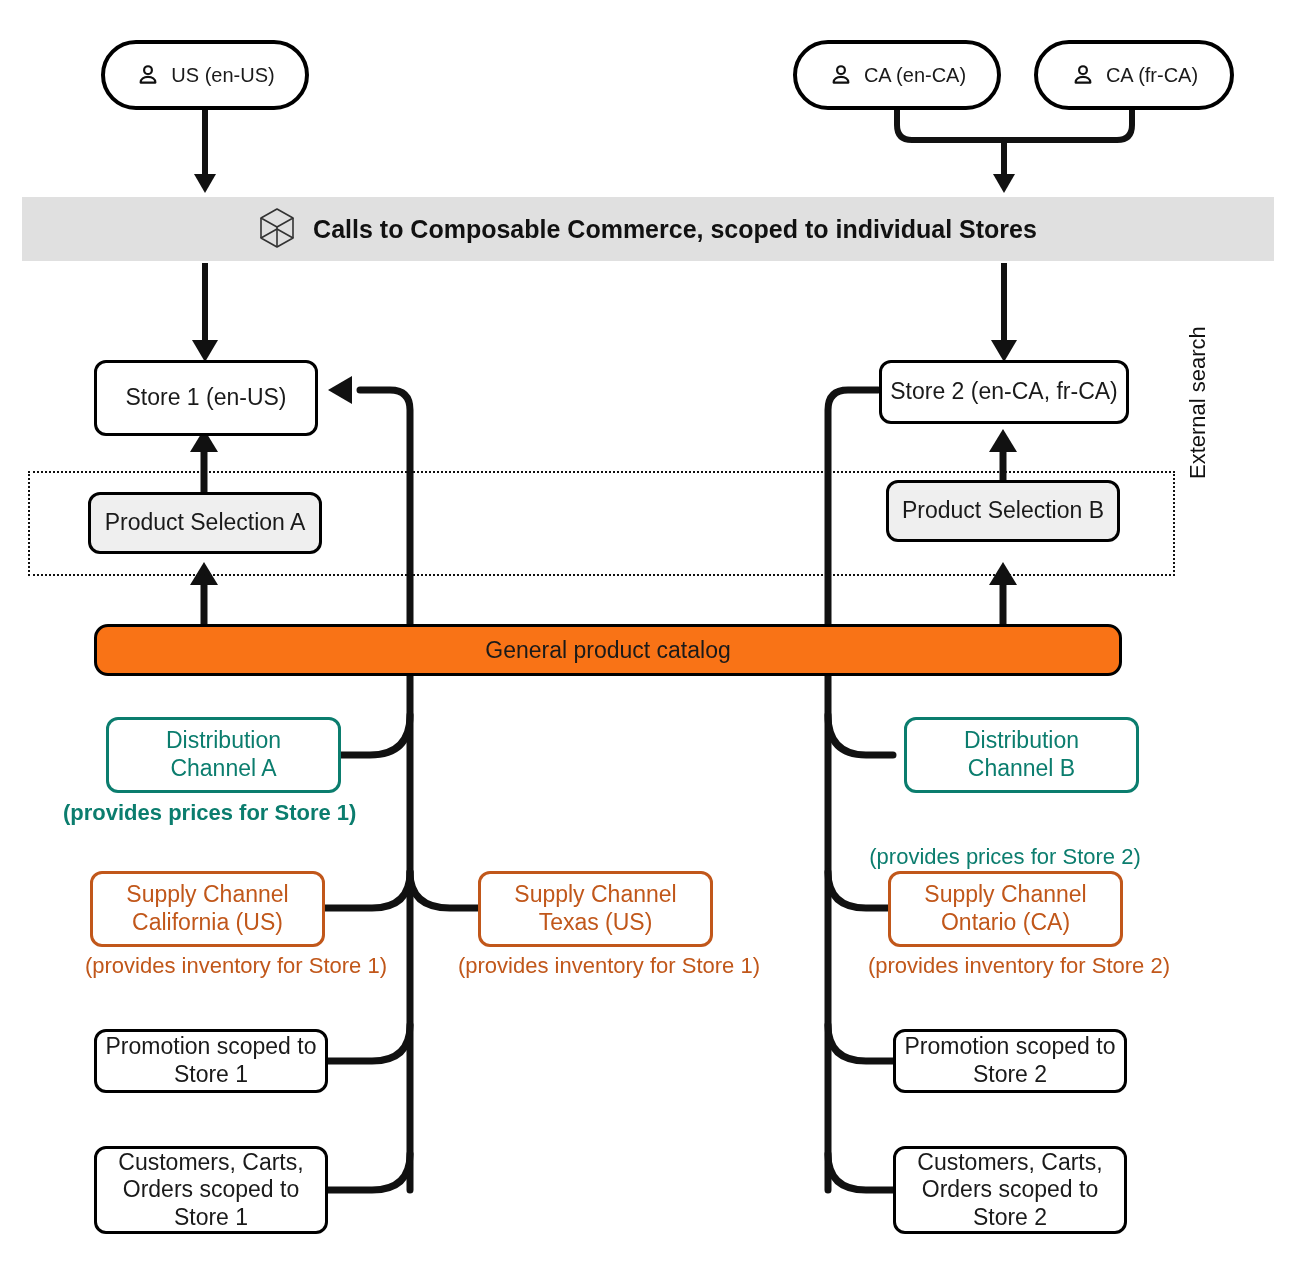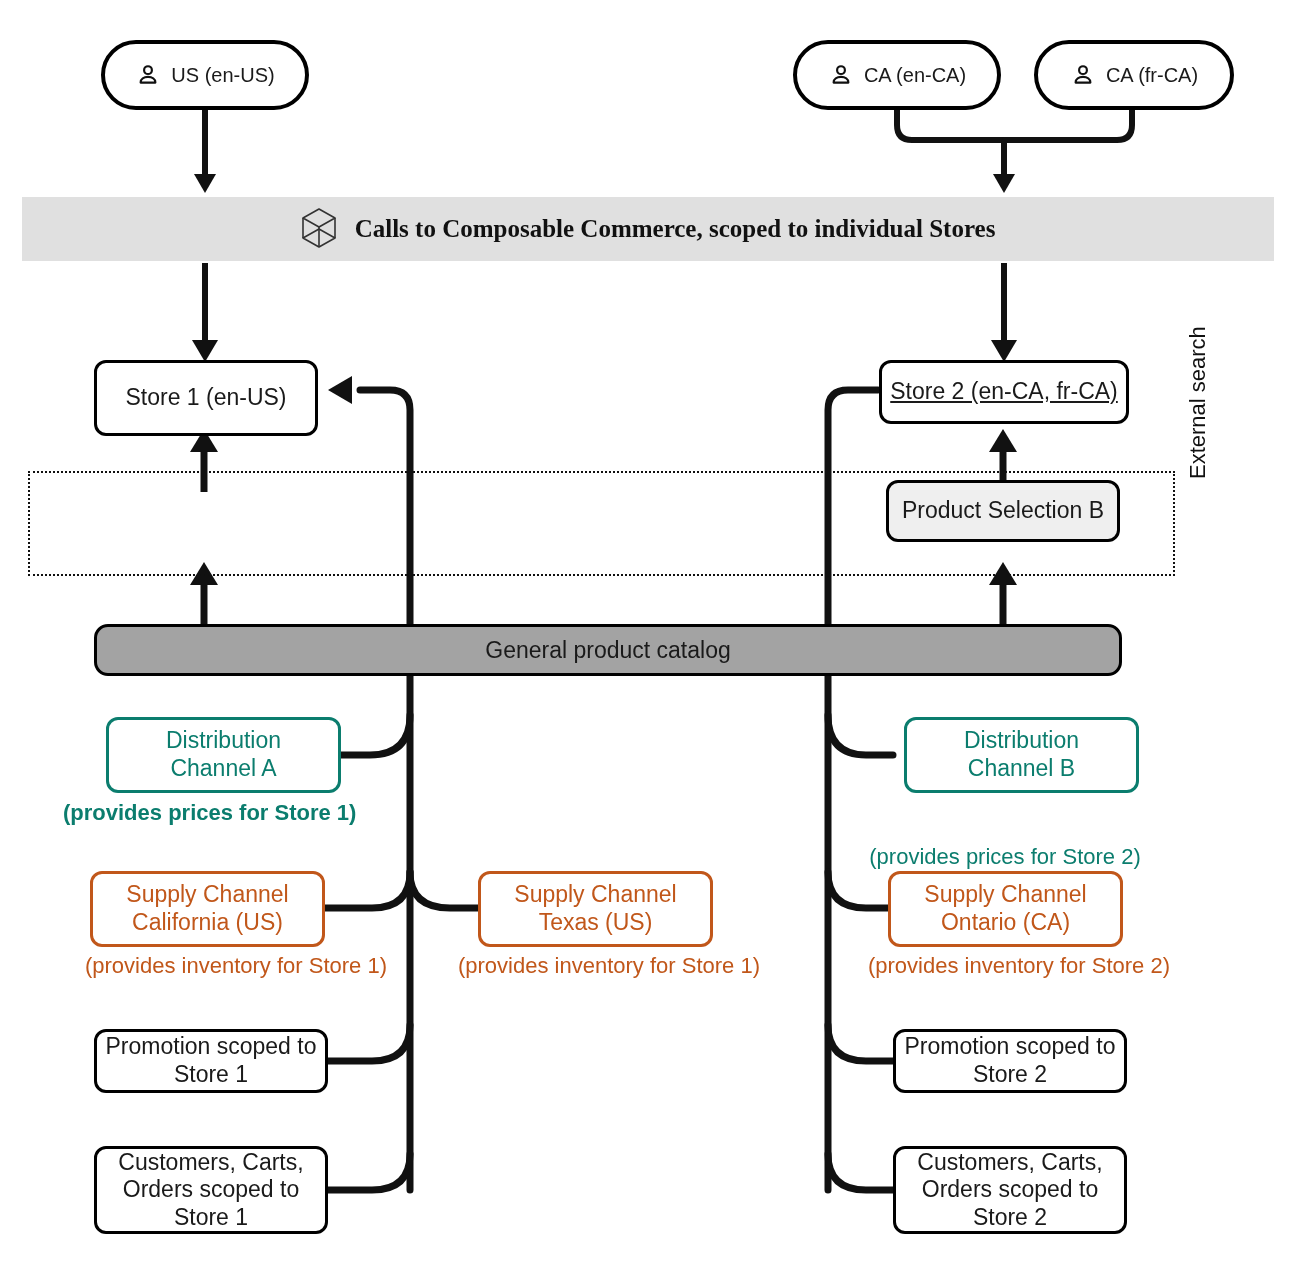--- a/index.html
+++ b/index.html
@@ -66,21 +66,20 @@
     position: absolute;
     left: 22px;
     top: 197px;
     width: 1252px;
     height: 64px;
     background: #e0e0e0;
     display: flex;
     align-items: center;
     justify-content: center;
     gap: 18px;
-    font-family: Liberation Serif, serif;
   }
   .banner-text {
     font-size: 25px;
     font-weight: bold;
     color: #111111;
   }
 
   .dotted-region {
     position: absolute;
     left: 28px;
@@ -103,21 +102,21 @@
     text-align: left;
   }
   .catalog {
     position: absolute;
     left: 94px;
     top: 624px;
     width: 1028px;
     height: 52px;
     border: 3px solid #000000;
     border-radius: 14px;
-    background: #a3a3a3;
+    background: #f97316;
     display: flex;
     align-items: center;
     justify-content: center;
     font-size: 23px;
     color: #1a1a1a;
     box-sizing: border-box;
     z-index: 3;
   }
 </style>
 </head>
@@ -245,24 +244,27 @@
     </span>
     <span class="banner-text">Calls to Composable Commerce, scoped to individual Stores</span>
   </div>
 
   <div class="dotted-region"></div>
   <div class="vlabel">External search</div>
 
   <div class="node rbox" style="left:94px; top:360px; width:224px; height:76px;">
     <span>Store 1 (en-US)</span>
   </div>
-  <div class="node rbox" style="left:879px; top:360px; width:250px; height:64px;text-decoration:underline;">
+  <div class="node rbox" style="left:879px; top:360px; width:250px; height:64px;">
     <span>Store 2 (en-CA, fr-CA)</span>
   </div>
 
+  <div class="node rbox shaded" style="left:88px; top:492px; width:234px; height:62px;">
+    <span>Product Selection A</span>
+  </div>
   <div class="node rbox shaded" style="left:886px; top:480px; width:234px; height:62px;">
     <span>Product Selection B</span>
   </div>
 
   <div class="catalog">
     <span>General product catalog</span>
   </div>
 
   <div class="node rbox teal" style="left:90px; top:717px; width:235px; height:76px; flex-direction:column;">
     <span>Distribution</span>

